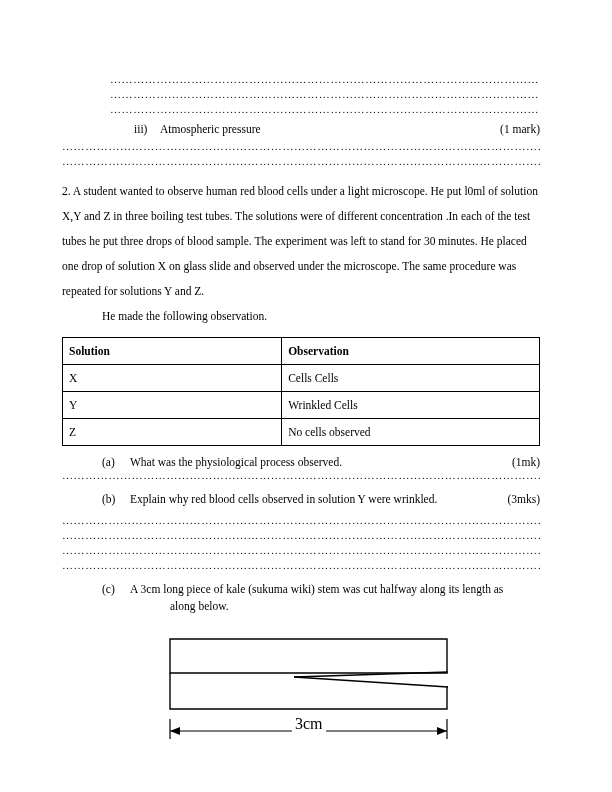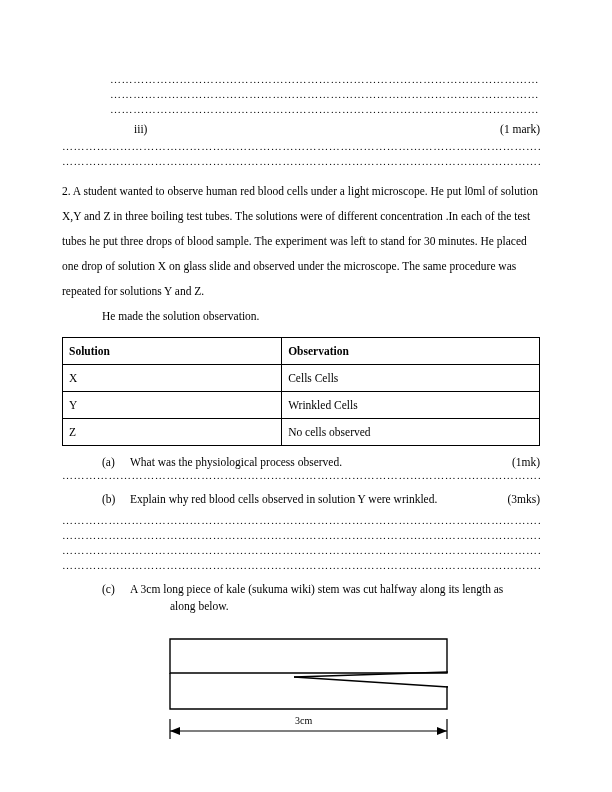--- a/index.html
+++ b/index.html
@@ -123,48 +123,49 @@
   }
   .diagram-wrap {
     position: relative;
     margin-top: 14px;
     margin-left: 100px;
     width: 300px;
     height: 115px;
   }
   .scale-label {
     position: absolute;
-    font-size: 10px;
+    font-size: 16px;
     left: 130px;
     top: 84px;
     background: #fff;
     padding: 0 3px;
   }
 </style>
 </head>
 <body>
 
 <div class="page">
   <div class="content">
 
     <div class="dotline indent">…………………………………………………………………………………………………………………………………………………………………………</div>
     <div class="dotline indent">…………………………………………………………………………………………………………………………………………………………………………</div>
     <div class="dotline indent">…………………………………………………………………………………………………………………………………………………………………………</div>
 
     <div class="roman-line">
       <span class="roman-label">iii)</span>
+      <span class="roman-text">Atmospheric pressure</span>
       <span class="marks">(1 mark)</span>
     </div>
 
     <div class="dotline full">…………………………………………………………………………………………………………………………………………………………………………</div>
     <div class="dotline full">…………………………………………………………………………………………………………………………………………………………………………</div>
 
     <div class="para">2. A student wanted to observe human red blood cells under a light microscope. He put l0ml of solution X,Y and Z in three boiling test tubes. The solutions were of different concentration .In each of the test tubes he put three drops of blood sample. The experiment was left to stand for 30 minutes. He placed one drop of solution X on glass slide and observed under the microscope. The same procedure was repeated for solutions Y and Z.</div>
 
-    <div class="para-indent">He made the solution observation.</div>
+    <div class="para-indent">He made the following observation.</div>
 
     <table class="obs">
       <thead>
         <tr>
           <th class="c1">Solution</th>
           <th class="c2">Observation</th>
         </tr>
       </thead>
       <tbody>
         <tr>

